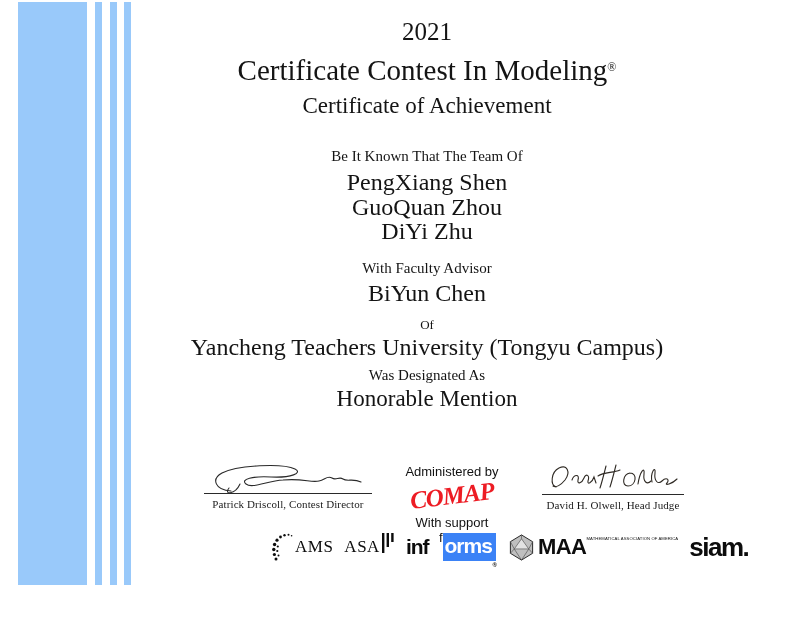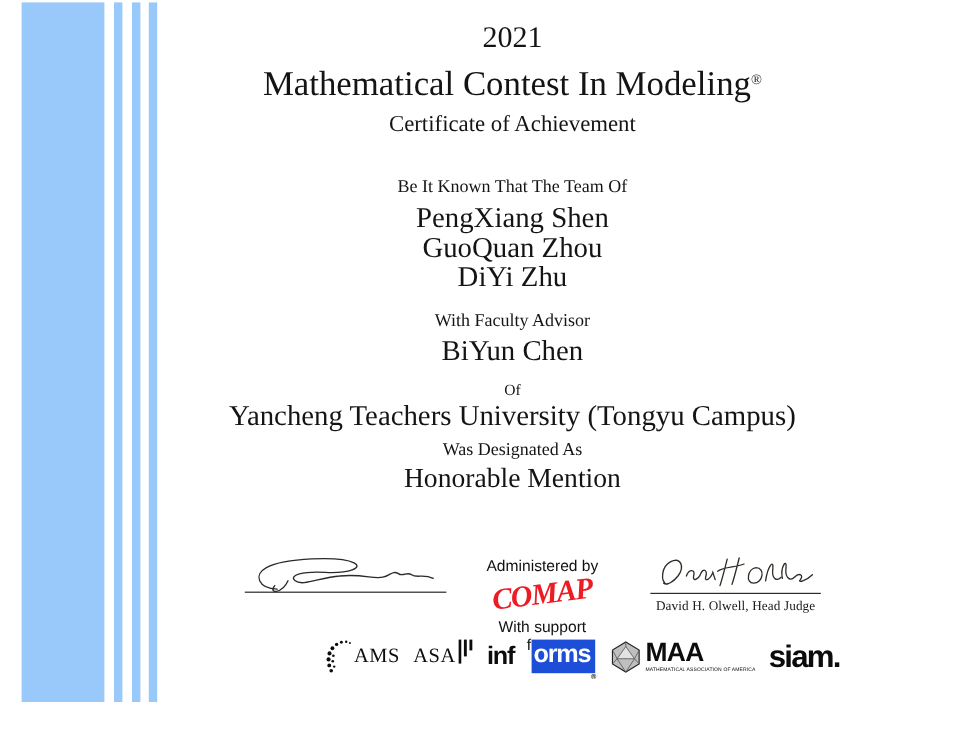--- a/index.html
+++ b/index.html
@@ -12,21 +12,21 @@
   .stripe-wide{left:18px;width:69px;}
   .stripe-t1{left:95px;width:7px;}
   .stripe-t2{left:110px;width:7px;}
   .stripe-t3{left:124px;width:7px;}
 
   
   .line{position:absolute;left:55px;width:744px;text-align:center;line-height:1.05;white-space:nowrap;}
   .year      {top:19px;  font-size:25px;}
   .title     {top:55px;  font-size:29px;}
   .title sup {font-size:12px;vertical-align:9px;}
-  .subtitle  {top:94px;  font-size:19px;}
+  .subtitle  {top:94px;  font-size:23px;}
   .small     {font-size:15px;}
   .team-intro{top:149px;}
   .member-0  {top:170px; font-size:24px;}
   .member-1  {top:195px; font-size:24px;}
   .member-2  {top:219px; font-size:24px;}
   .adv-intro {top:261px;}
   .advisor   {top:281px; font-size:24px;}
   .of-line   {top:318px; font-size:13px;}
   .institute {top:335px; font-size:24px;}
   .desig-intro{top:368px;}
@@ -49,39 +49,39 @@
   }
   .comap-support{margin-top:3px;}
 
   
   .logo-row{position:absolute;left:271px;top:530px;height:34px;display:flex;align-items:center;gap:11px;}
   .logo-item{display:flex;align-items:center;color:#0c0c0c;}
   .ams-text,.asa-text{font-family:"Liberation Serif",serif;font-size:17px;letter-spacing:.5px;}
   .asa-bars{margin-left:2px;margin-top:-6px;}
   .informs{font-family:"Liberation Sans",sans-serif;font-weight:bold;align-items:stretch;position:relative;gap:14px;}
   .informs-prefix{font-size:21px;letter-spacing:-1px;display:flex;align-items:center;}
-  .informs-box{background:#1d4ed8;color:#fff;font-size:21px;letter-spacing:-1px;
+  .informs-box{background:#3b82f6;color:#fff;font-size:21px;letter-spacing:-1px;
     padding:1px 4px 3px 2px;display:flex;align-items:center;}
   .informs-reg{position:absolute;right:-1px;bottom:-7px;font-size:6px;color:#111;}
   .maa{gap:2px;}
-  .maa-col{display:flex;flex-direction:column;align-items:flex-start;line-height:1;}
+  .maa-col{display:flex;align-items:flex-start;line-height:1;}
   .maa-text{font-family:"Liberation Sans",sans-serif;font-weight:bold;font-size:22px;letter-spacing:-.5px;}
   .maa-sub{font-family:"Liberation Sans",sans-serif;font-size:4.2px;letter-spacing:.1px;margin-top:1px;}
   .siam-text{font-family:"Liberation Sans",sans-serif;font-weight:900;font-size:26px;letter-spacing:-1.5px;}
 </style>
 </head>
 <body>
 
 <div class="stripe stripe-wide"></div>
 <div class="stripe stripe-t1"></div>
 <div class="stripe stripe-t2"></div>
 <div class="stripe stripe-t3"></div>
 
 <div class="line year">2021</div>
-<div class="line title"><span>Mathematical Contest In Modeling</span><sup>®</sup></div>
+<div class="line title"><span>Certificate Contest In Modeling</span><sup>®</sup></div>
 <div class="line subtitle">Certificate of Achievement</div>
 
 <div class="line small team-intro">Be It Known That The Team Of</div>
 <div class="line member-0">PengXiang Shen</div>
 <div class="line member-1">GuoQuan Zhou</div>
 <div class="line member-2">DiYi Zhu</div>
 
 <div class="line small adv-intro">With Faculty Advisor</div>
 <div class="line advisor">BiYun Chen</div>
 <div class="line of-line">Of</div>
@@ -90,20 +90,21 @@
 <div class="line designation">Honorable Mention</div>
 
 <div class="sig-block sig-left">
   <svg class="sig-svg" width="162" height="37" viewBox="0 0 162 37">
     <g fill="none" stroke="#2a2a2a" stroke-width="1.1" stroke-linecap="round">
       <path d="M24,33 C8,32 4,21 15,15 C30,7 76,5 88,11 C96,15 84,20 64,19 C46,18 33,21 39,26 C45,31 60,23 76,22 C96,20 104,25 112,23 C118,22 120,17 125,20 C129,23 132,18 136,21 C140,24 146,20 154,24"></path>
       <path d="M33,26 C28,37 16,37 22,30"></path>
     </g>
   </svg>
   <div class="sig-line"></div>
+  <div class="sig-caption">Patrick Driscoll, Contest Director</div>
 </div>
 
 <div class="comap-block">
   <div class="tiny-bold">Administered by</div>
   <div class="comap-logo">COMAP</div>
   <div class="tiny-bold comap-support">With support from</div>
 </div>
 
 <div class="sig-block sig-right">
   <svg class="sig-svg" width="134" height="36" viewBox="0 0 134 36">

